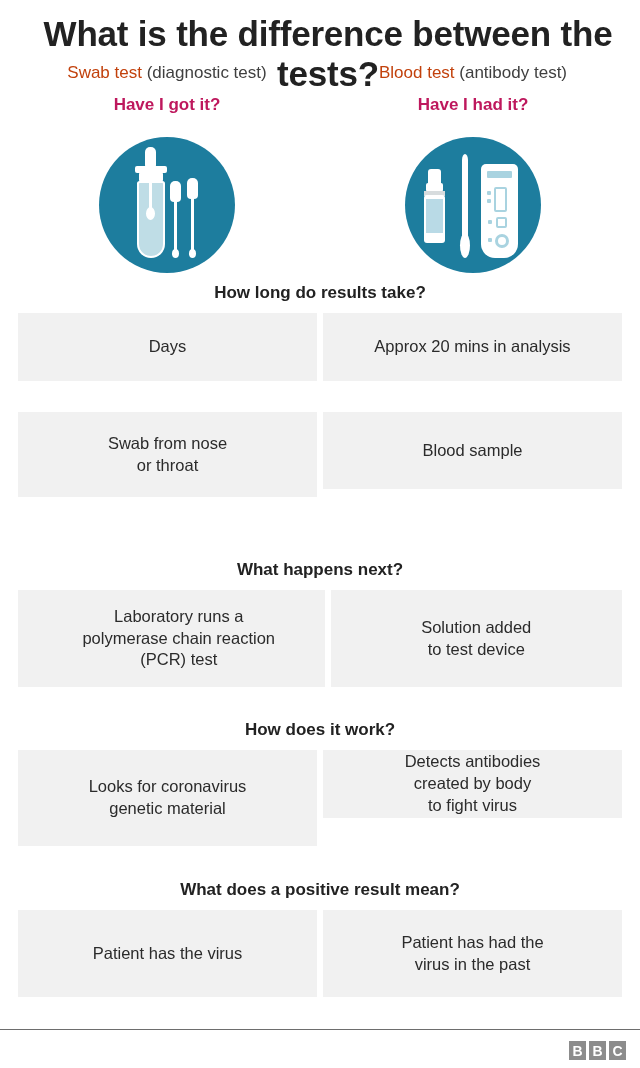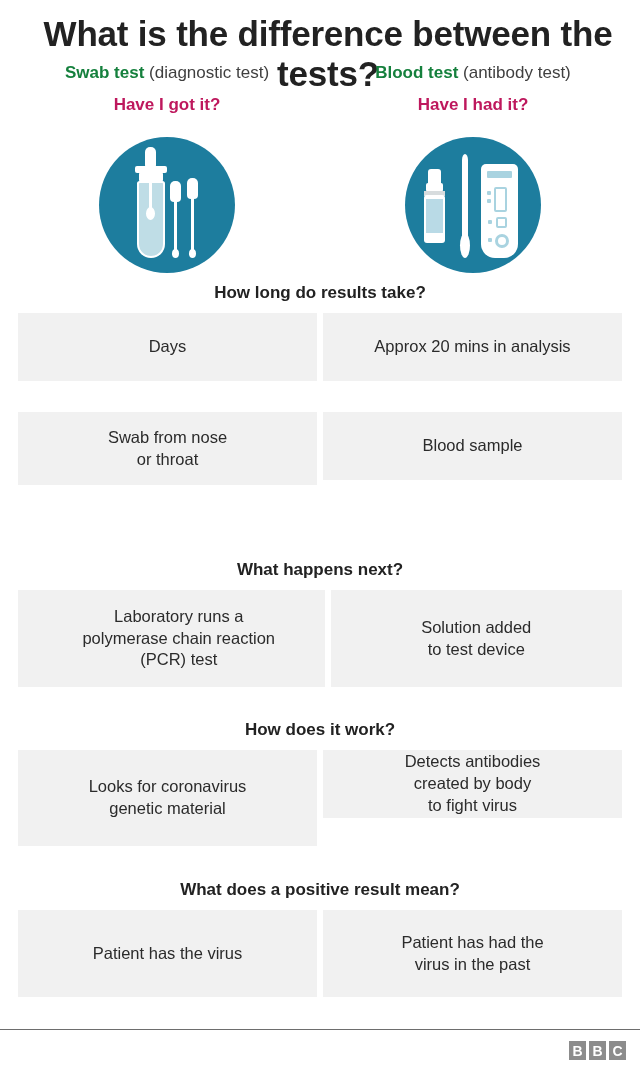--- a/index.html
+++ b/index.html
@@ -44,22 +44,22 @@
     display: flex;
   }
   .col-head {
     width: 50%;
     text-align: center;
     font-size: 17px;
     color: #3a3a3a;
     line-height: 1.35;
   }
   .col-head .strong {
-    font-weight: bold;
-    color: #15803d;
+    font-weight: normal;
+    color: #c2410c;
   }
   .col-head .paren {
     font-weight: normal;
     color: #3f3f3f;
   }
   .col-sub {
     margin-top: 9px;
     font-size: 17px;
     font-weight: bold;
     color: #be185d;
@@ -307,23 +307,23 @@
   <div class="section" style="top:283px;">
     <div class="section-title">How long do results take?</div>
     <div class="cards">
       <div class="card" style="height:68px;">Days</div>
       <div class="card" style="height:68px;">Approx 20 mins in analysis</div>
     </div>
   </div>
 
   <div class="section" style="top:412px;">
     <div class="cards">
-      <div class="card" style="height:73px; white-space:pre-line;">Swab from nose
+      <div class="card" style="height:85px; white-space:pre-line;">Swab from nose
 or throat</div>
-      <div class="card" style="height:68px; white-space:pre-line;">Blood sample</div>
+      <div class="card" style="height:77px; white-space:pre-line;">Blood sample</div>
     </div>
   </div>
 
   <div class="section" style="top:560px;">
     <div class="section-title">What happens next?</div>
     <div class="cards">
       <div class="card" style="height:97px; white-space:pre-line;padding-left:25px;">Laboratory runs a
 polymerase chain reaction
 (PCR) test</div>
       <div class="card" style="height:97px; white-space:pre-line;">Solution added

